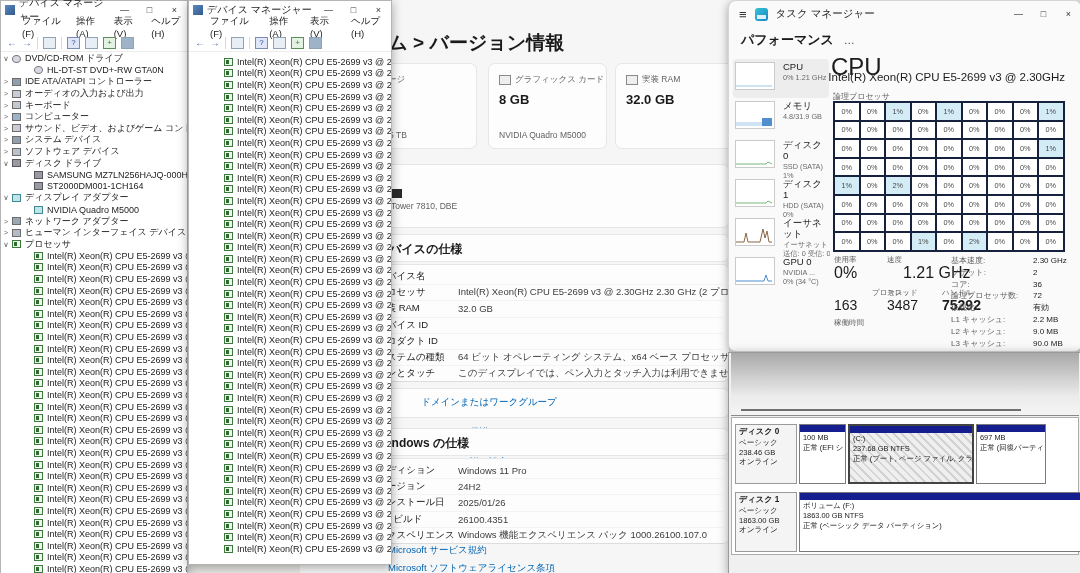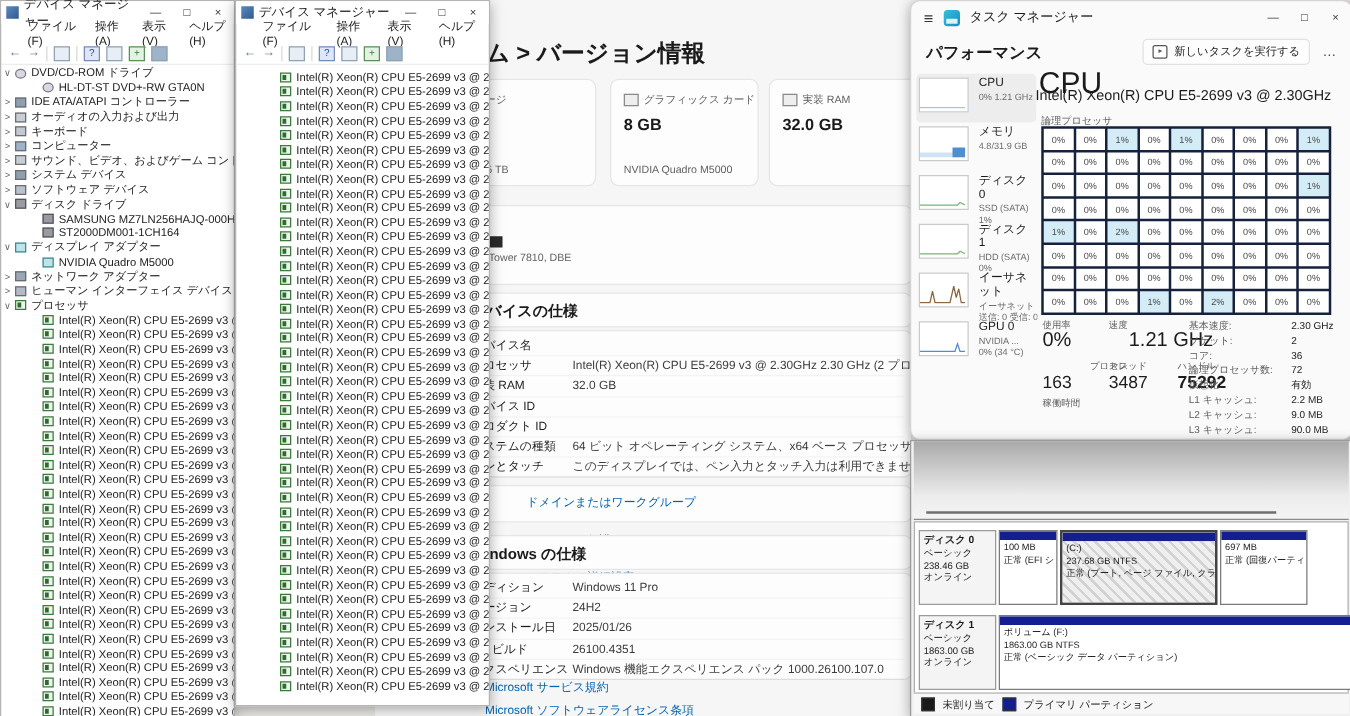--- a/index.html
+++ b/index.html
@@ -691,24 +691,20 @@
     <span class="tm-appicon" data-name="task-manager-app-icon"></span>
     <span data-name="window-title">タスク マネージャー</span>
     <span class="win-controls" id="tm-controls">
         <span class="win-btn" data-name="minimize-button">—</span>
         <span class="win-btn" data-name="maximize-button">□</span>
         <span class="win-btn" data-name="close-button">×</span>
       </span>
   </div>
   <div class="tm-header">
     <span class="tm-page-title" data-name="performance-tab-title">パフォーマンス</span>
-    <span class="tm-runtask" data-name="run-new-task-button">
-      <span class="run-ico" data-name="run-task-icon">▸</span>
-      <span data-name="run-new-task-label">新しいタスクを実行する</span>
-    </span>
     <span class="tm-more" data-name="more-options-button">…</span>
   </div>
   <div class="tm-side" id="tm-side" data-name="performance-sidebar">
       <div class="tm-side-item sel" data-name="sidebar-item-cpu">
         <span class="tm-thumb" data-name="cpu-sparkline-icon"><svg width="36" height="24">
             <polyline points="0,23 36,23" stroke="#9fc4e0" fill="none" stroke-width="1"></polyline>
           </svg></span>
         <span data-name="sidebar-item-text">
           <div class="tm-side-title" data-name="sidebar-item-title">CPU</div>
           <div class="tm-side-sub" data-name="sidebar-item-sub">0% 1.21 GHz</div>
@@ -942,19 +938,13 @@
             <div class="dk-bar" data-name="partition-status-bar"></div>
             <div class="dk-part-body" data-name="partition-info">
               <div data-name="partition-info-line">ボリューム (F:)</div>
               <div data-name="partition-info-line">1863.00 GB NTFS</div>
               <div data-name="partition-info-line">正常 (ベーシック データ パーティション)</div>
             </div>
           </div>
         </div>
       </div>
     </div>
-  <div class="dk-legend" id="dk-legend" data-name="partition-legend">
-      <span class="lg-sq" data-name="legend-swatch" style="background: rgb(26, 26, 26);"></span>
-      <span data-name="legend-label">未割り当て</span>
-      <span class="lg-sq" data-name="legend-swatch" style="background: rgb(21, 30, 143);"></span>
-      <span data-name="legend-label">プライマリ パーティション</span>
-    </div>
 </div>
 
 </body></html>

